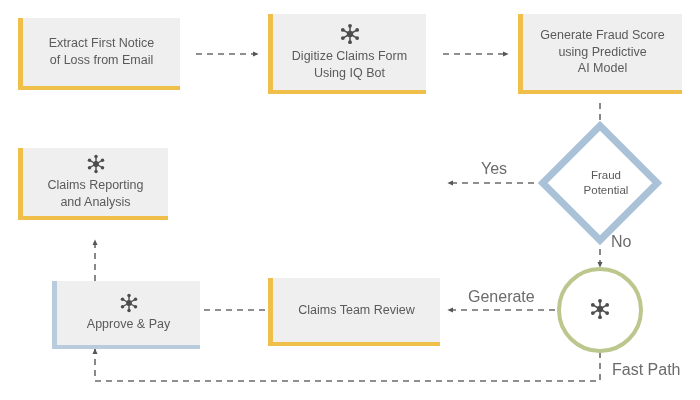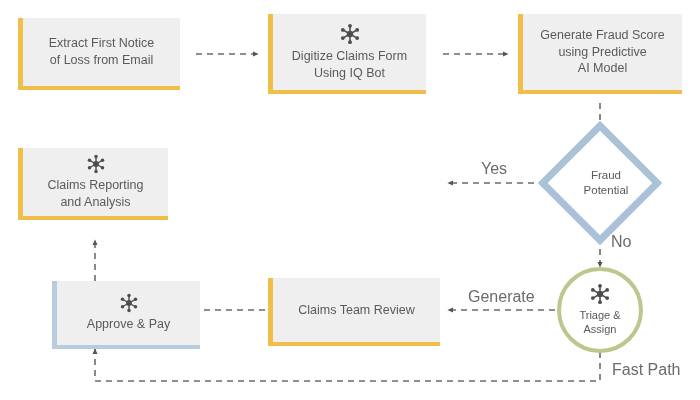--- a/index.html
+++ b/index.html
@@ -210,22 +210,20 @@
       <g fill="#4d4d4d">
         <circle cx="12" cy="3.1" r="2.1"></circle>
         <circle cx="12" cy="20.9" r="2.1"></circle>
         <circle cx="4.2" cy="7.55" r="2.1"></circle>
         <circle cx="19.8" cy="7.55" r="2.1"></circle>
         <circle cx="4.2" cy="16.45" r="2.1"></circle>
         <circle cx="19.8" cy="16.45" r="2.1"></circle>
         <circle cx="12" cy="12" r="3.5"></circle>
       </g>
     </svg>
-    <div class="circle-label">Triage &amp;
-Assign</div>
   </div>
 
   <div class="edge-label" style="left:481px;top:160px;">Yes</div>
 
   <div class="edge-label" style="left:611px;top:233px;">No</div>
 
   <div class="edge-label" style="left:468px;top:288px;">Generate</div>
 
   <div class="edge-label" style="left:612px;top:361px;">Fast Path</div>
 

